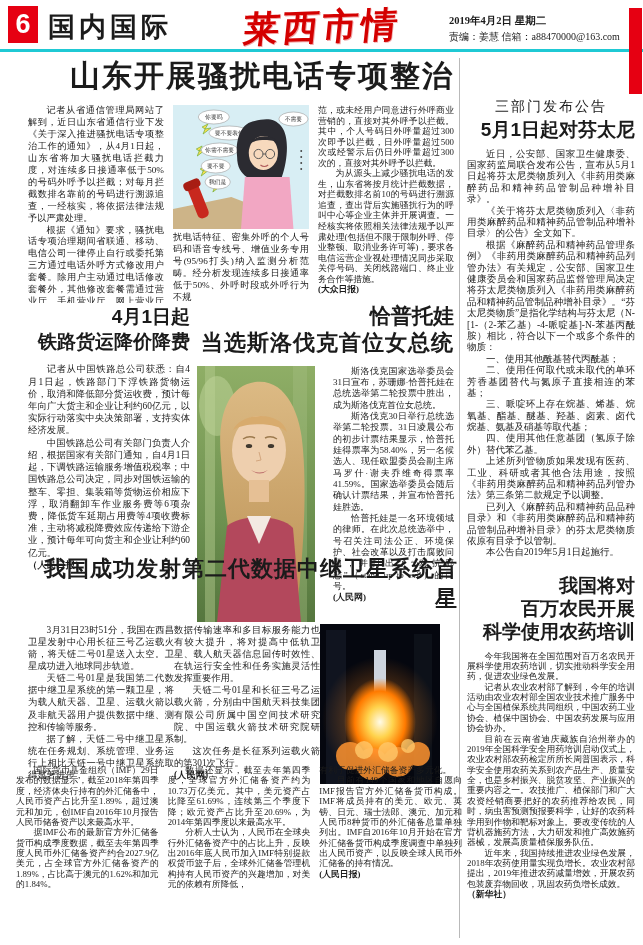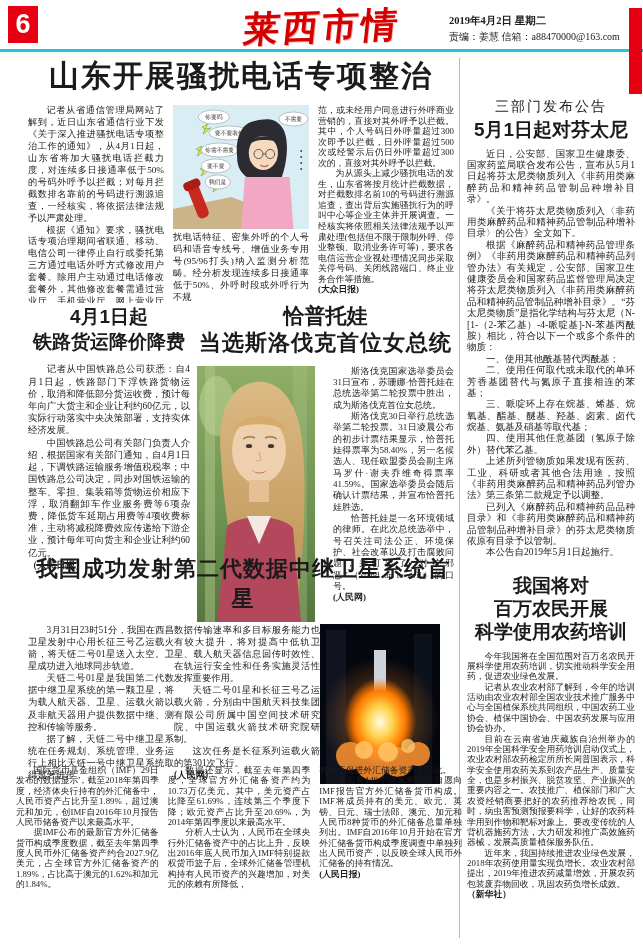--- a/index.html
+++ b/index.html
@@ -22,21 +22,21 @@
   .dateline { top:13px; right:14px; width:180px; font-size:10px; line-height:1.55; }
   .dateline .d1 { font-weight:700; font-size:10.5px; }
   .cyanrule { left:0; top:49px; width:643px; height:3px; background:#1fc9d4; }
   .redbar   { right:1px; top:8px; width:13px; height:86px; background:#e60012; }
   .divider-v { left:459px; top:58px; width:1px; height:880px; background:#b9b9b9; }
 
   
   .btext p { text-indent:2em; text-align:justify; }
   .btext p.lead { text-indent:0; }
   .attr { text-indent:0 !important; text-align:right; font-weight:700; }
-  .headline { font-weight:700; text-align:center; font-family:"Liberation Sans","DejaVu Sans",sans-serif; }
+  .headline { font-weight:700; text-align:right; font-family:"Liberation Sans","DejaVu Sans",sans-serif; }
 
   
   #harassment { left:28px; top:56px; width:426px; }
   #harassment .headline { font-size:30px; letter-spacing:2px; }
   .h-cols { display:flex; gap:9px; margin-top:8px; height:198px; }
   .h-col { flex:1; overflow:hidden; font-size:9.2px; line-height:1.3; }
   .h-col.c3 { font-size:8.8px; line-height:1.2; }
   .illu { width:100%; height:124px; display:block; margin-bottom:3px; }
 
   
@@ -77,20 +77,21 @@
   #rmb .headline { font-size:23px; text-align:right; padding-right:2px; letter-spacing:1px; margin-top:2px; }
   .r-cols { display:flex; gap:9px; margin-top:8px; height:140px; }
   .r-col { flex:1; overflow:hidden; font-size:8.8px; line-height:1.18; }
 </style>
 </head>
 <body>
 
 <div id="page">
 
   <div class="abs pagenum sans">6</div>
+  <div class="abs section sans">国内国际</div>
   <div class="abs masthead">莱西市情</div>
   <div class="abs dateline">
     <div class="d1">2019年4月2日 星期二</div>
     <div class="d2">责编：姜慧 信箱：a88470000@163.com</div>
   </div>
   <div class="abs cyanrule"></div>
   <div class="abs redbar"></div>
   <div class="abs divider-v"></div>
 
   <div class="abs" id="harassment">

